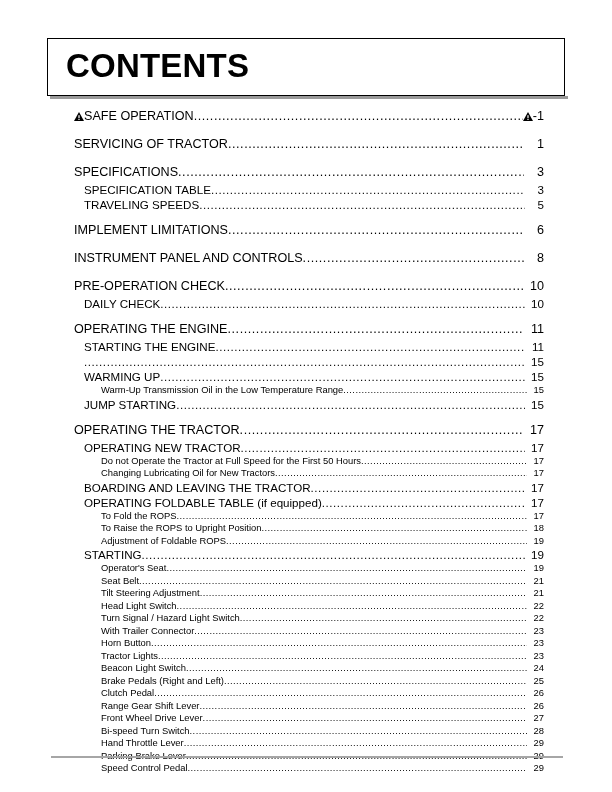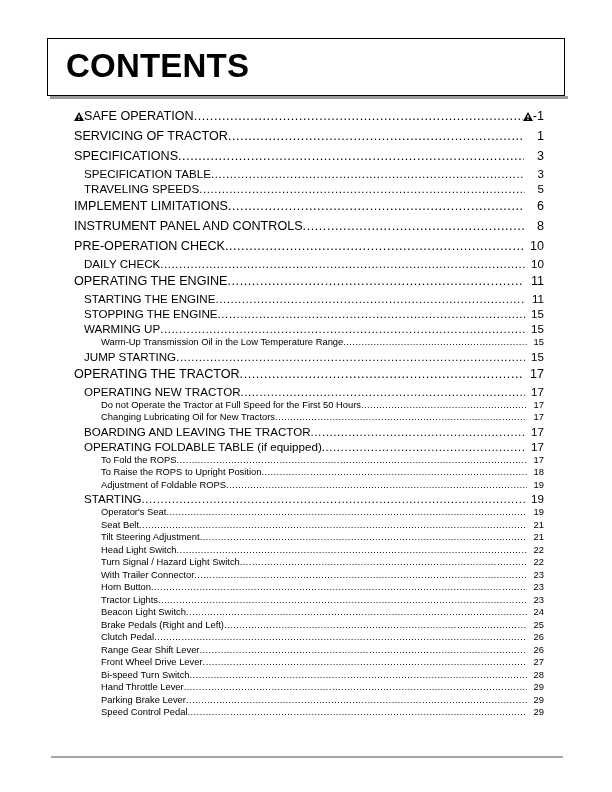--- a/index.html
+++ b/index.html
@@ -123,21 +123,21 @@
     padding-left: 54px;
     font-size: 9.4px;
     line-height: 12.5px;
     height: 12.5px;
   }
   .lvl3 .page-num { min-width: 17px; }
   .lvl3 .leader::after { font-size: 9.4px; letter-spacing: 0.42px; }
 
   
   .group-gap {
-    margin-top: 0;
+    margin-top: 8px;
   }
 
   .warn-icon {
     display: inline-block;
     width: 10px;
     height: 9px;
     position: relative;
     top: 1px;
     margin-right: 0px;
     vertical-align: baseline;
@@ -245,21 +245,20 @@
         <span class="entry-label">OPERATING THE ENGINE</span>
         <span class="leader"></span>
         <span class="page-num">11</span>
       </div>
       <div class="toc-entry lvl2">
         <span class="entry-label">STARTING THE ENGINE</span>
         <span class="leader"></span>
         <span class="page-num">11</span>
       </div>
       <div class="toc-entry lvl2">
-        <span class="entry-label">STOPPING THE ENGINE</span>
         <span class="leader"></span>
         <span class="page-num">15</span>
       </div>
       <div class="toc-entry lvl2">
         <span class="entry-label">WARMING UP</span>
         <span class="leader"></span>
         <span class="page-num">15</span>
       </div>
       <div class="toc-entry lvl3">
         <span class="entry-label">Warm-Up Transmission Oil in the Low Temperature Range</span>

